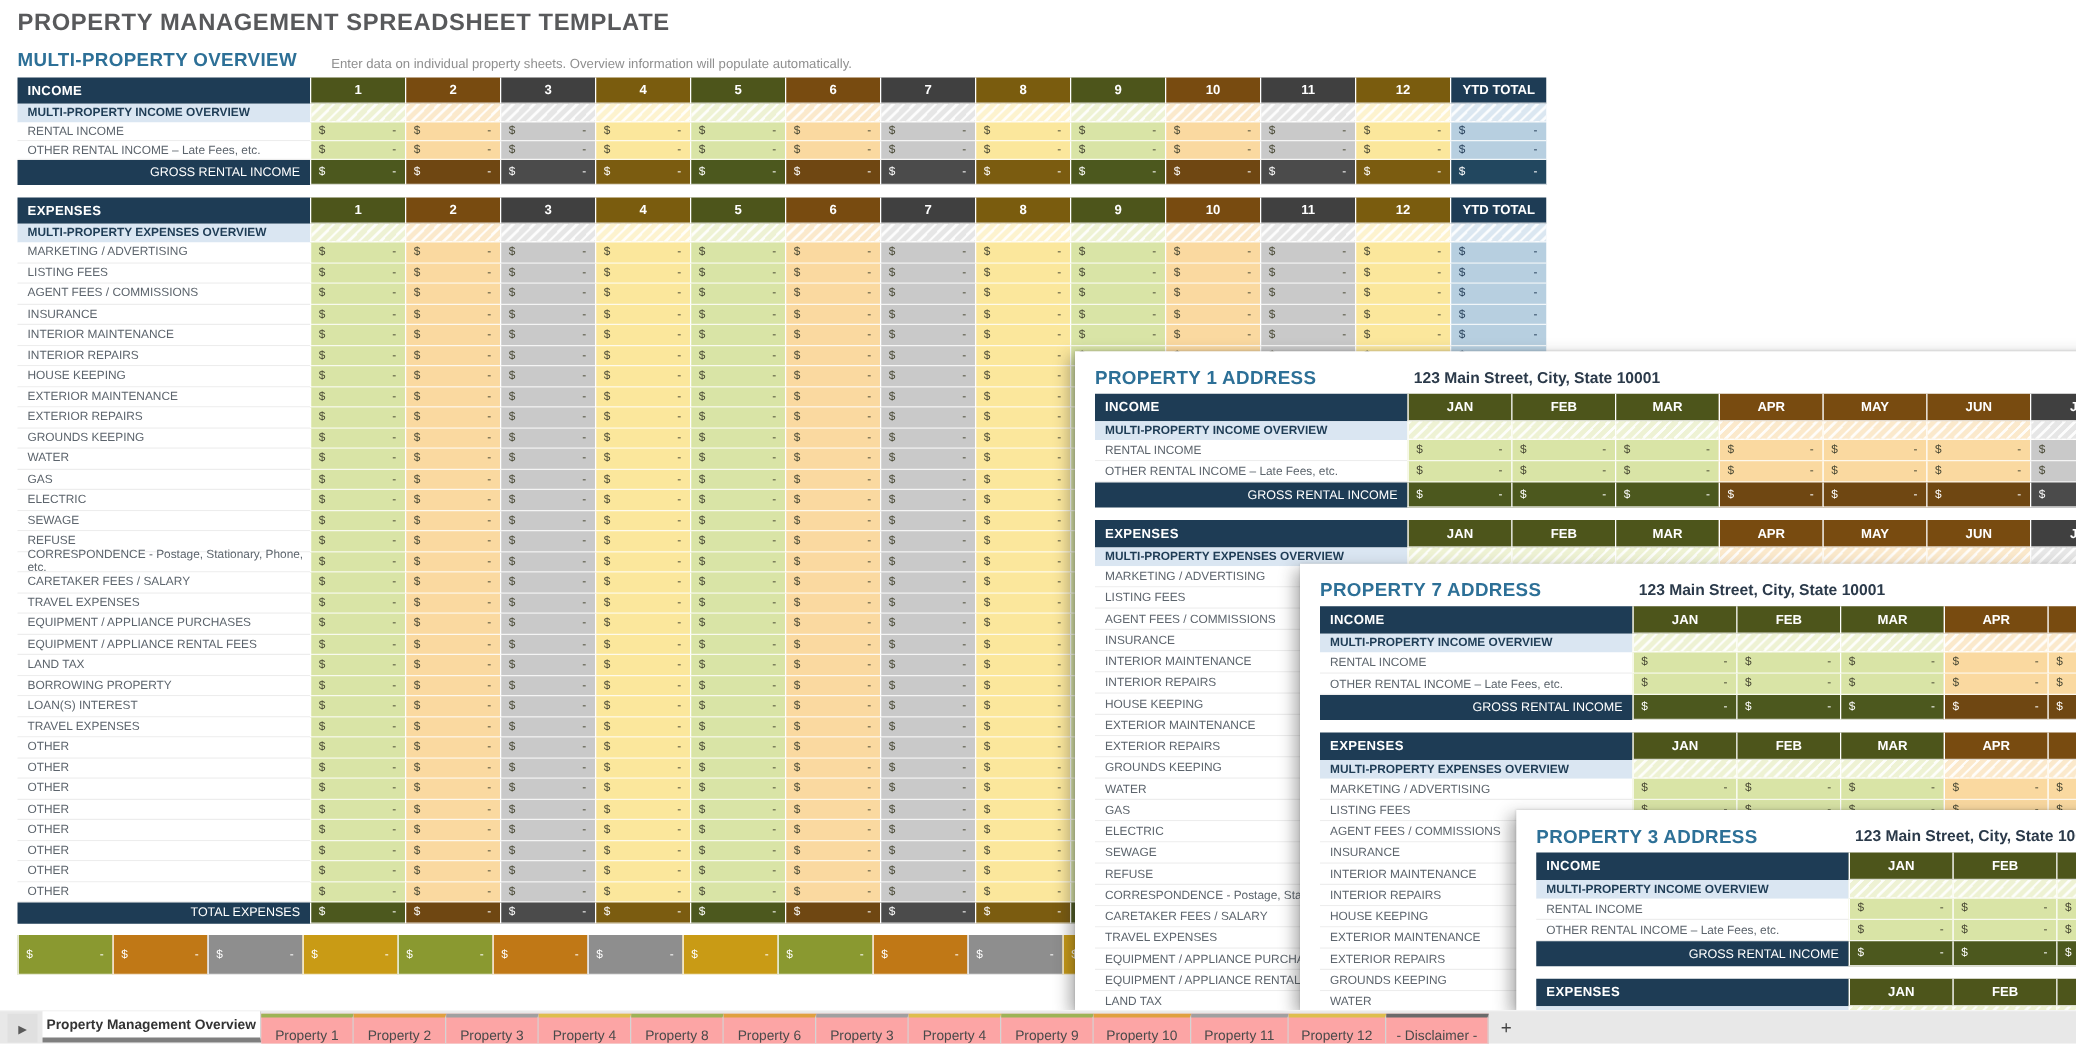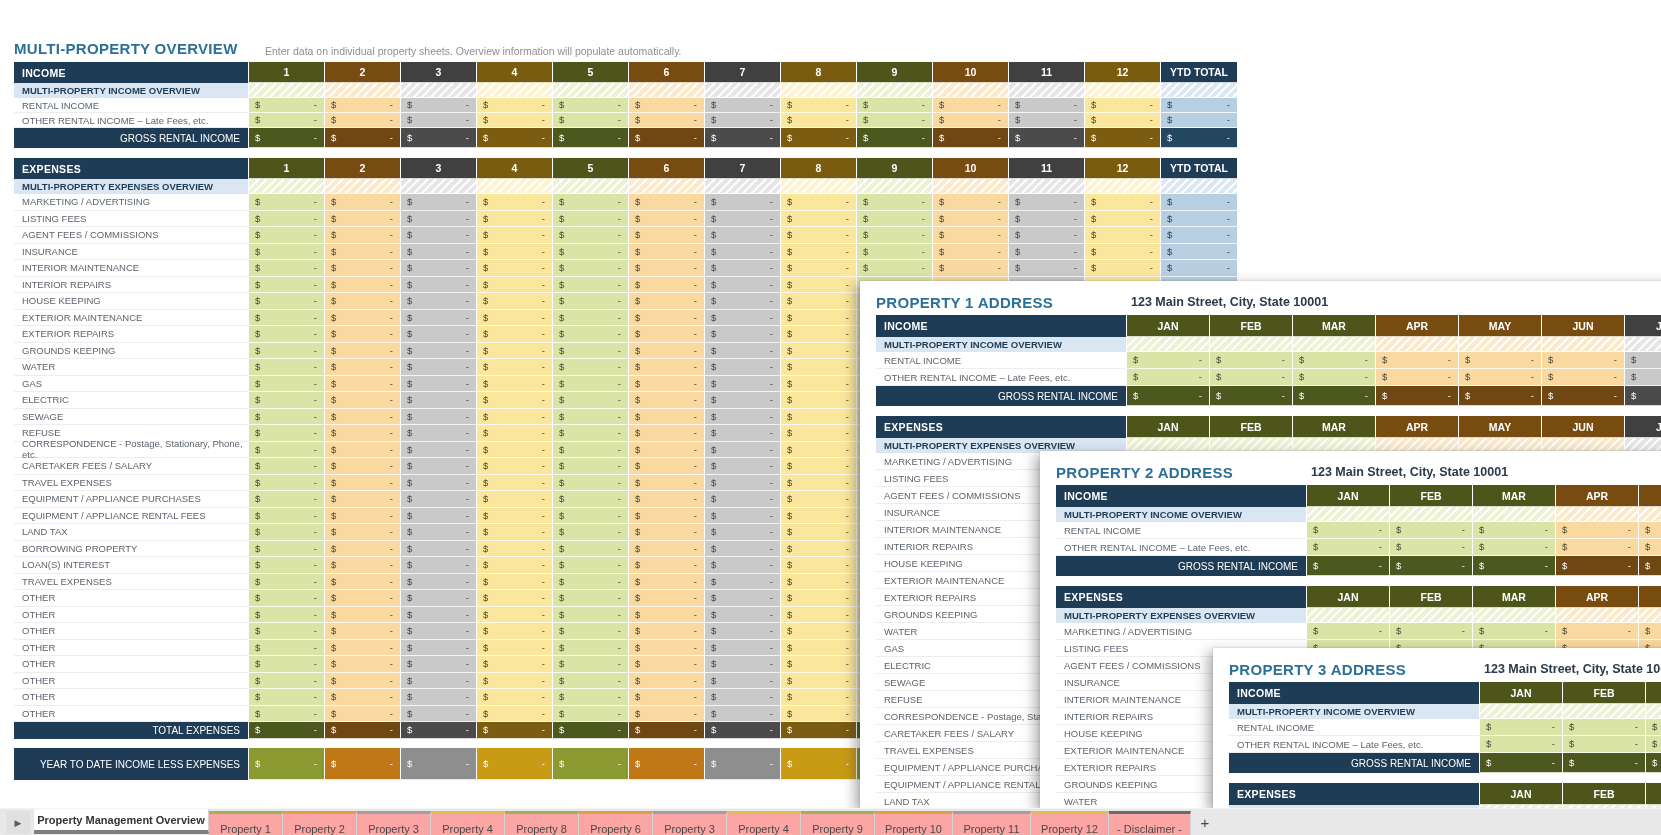--- a/index.html
+++ b/index.html
@@ -40,20 +40,21 @@
        font-size:11px;color:#4a4a4a;white-space:nowrap;overflow:hidden;}
   .tab.active{background:#ffffff;font-weight:bold;color:#333;margin-top:0;height:25px;
               border-top:none;border-bottom:4px solid #7f7f7f;}
   .addbtn{width:28px;height:23px;margin-top:2px;display:flex;align-items:center;justify-content:center;
           font-size:15px;color:#444;}
 </style>
 </head>
 <body>
 
 <div id="stage">
+  <div class="abs" id="page-title">PROPERTY MANAGEMENT SPREADSHEET TEMPLATE</div>
   <div class="abs" id="ov-heading">MULTI-PROPERTY OVERVIEW</div>
   <div class="abs" id="ov-note">Enter data on individual property sheets.  Overview information will populate automatically.</div>
   <div id="overview-tables">
       <div class="tbl" style="left: 14px; top: 62px;">
         <div class="trow" style="height: 21px;">
           <div class="titlecell" style="width: 234px; background: rgb(30, 60, 85);">INCOME</div>
           <div class="cell hdrcell" style="background: rgb(77, 85, 27); width: 76px;">1</div>
           <div class="cell hdrcell" style="background: rgb(120, 75, 16); width: 76px;">2</div>
           <div class="cell hdrcell" style="background: rgb(64, 64, 64); width: 76px;">3</div>
           <div class="cell hdrcell" style="background: rgb(122, 92, 14); width: 76px;">4</div>
@@ -2093,21 +2094,20 @@
             <span class="dash" style="color: rgb(255, 255, 255);">-</span>
           </div>
           <div class="cell money" style="background: rgb(34, 71, 95); width: 77px;">
             <span class="cur" style="color: rgb(255, 255, 255);">$</span>
             <span class="dash" style="color: rgb(255, 255, 255);">-</span>
           </div>
         </div>
       </div>
       <div class="tbl" style="left: 14px; top: 748px;">
         <div class="trow" style="height: 32px;">
-          <div class="totlabel" style="width: 234px; background: rgb(30, 60, 85);">YEAR TO DATE INCOME LESS EXPENSES</div>
           <div class="cell money" style="background: rgb(138, 153, 48); width: 76px;">
             <span class="cur" style="color: rgb(255, 255, 255);">$</span>
             <span class="dash" style="color: rgb(255, 255, 255);">-</span>
           </div>
           <div class="cell money" style="background: rgb(192, 120, 22); width: 76px;">
             <span class="cur" style="color: rgb(255, 255, 255);">$</span>
             <span class="dash" style="color: rgb(255, 255, 255);">-</span>
           </div>
           <div class="cell money" style="background: rgb(142, 142, 142); width: 76px;">
             <span class="cur" style="color: rgb(255, 255, 255);">$</span>
@@ -2922,21 +2922,21 @@
             </div>
             <div class="cell money" style="background: rgb(201, 201, 201); width: 83px;">
               <span class="cur" style="color: rgb(71, 71, 51);">$</span>
             </div>
           </div>
         </div>
       </section>
       <section class="sheet" style="left: 1040px; top: 451px; width: 1290px; height: 357px; z-index: 11;">
         <div class="sheet-inner">
           <div class="sheet-titlerow">
-            <div class="sheet-title">PROPERTY 2 ADDRESS</div>
+            <div class="sheet-title">PROPERTY 7 ADDRESS</div>
             <div class="sheet-address">123 Main Street, City, State  10001</div>
           </div>
           <div class="trow" style="height: 22px;">
             <div class="titlecell" style="width: 250px; background: rgb(30, 60, 85);">INCOME</div>
             <div class="cell hdrcell" style="background: rgb(77, 85, 27); width: 83px;">JAN</div>
             <div class="cell hdrcell" style="background: rgb(77, 85, 27); width: 83px;">FEB</div>
             <div class="cell hdrcell" style="background: rgb(77, 85, 27); width: 83px;">MAR</div>
             <div class="cell hdrcell" style="background: rgb(120, 75, 16); width: 83px;">APR</div>
             <div class="cell hdrcell" style="background: rgb(120, 75, 16); width: 83px;">MAY</div>
           </div>

